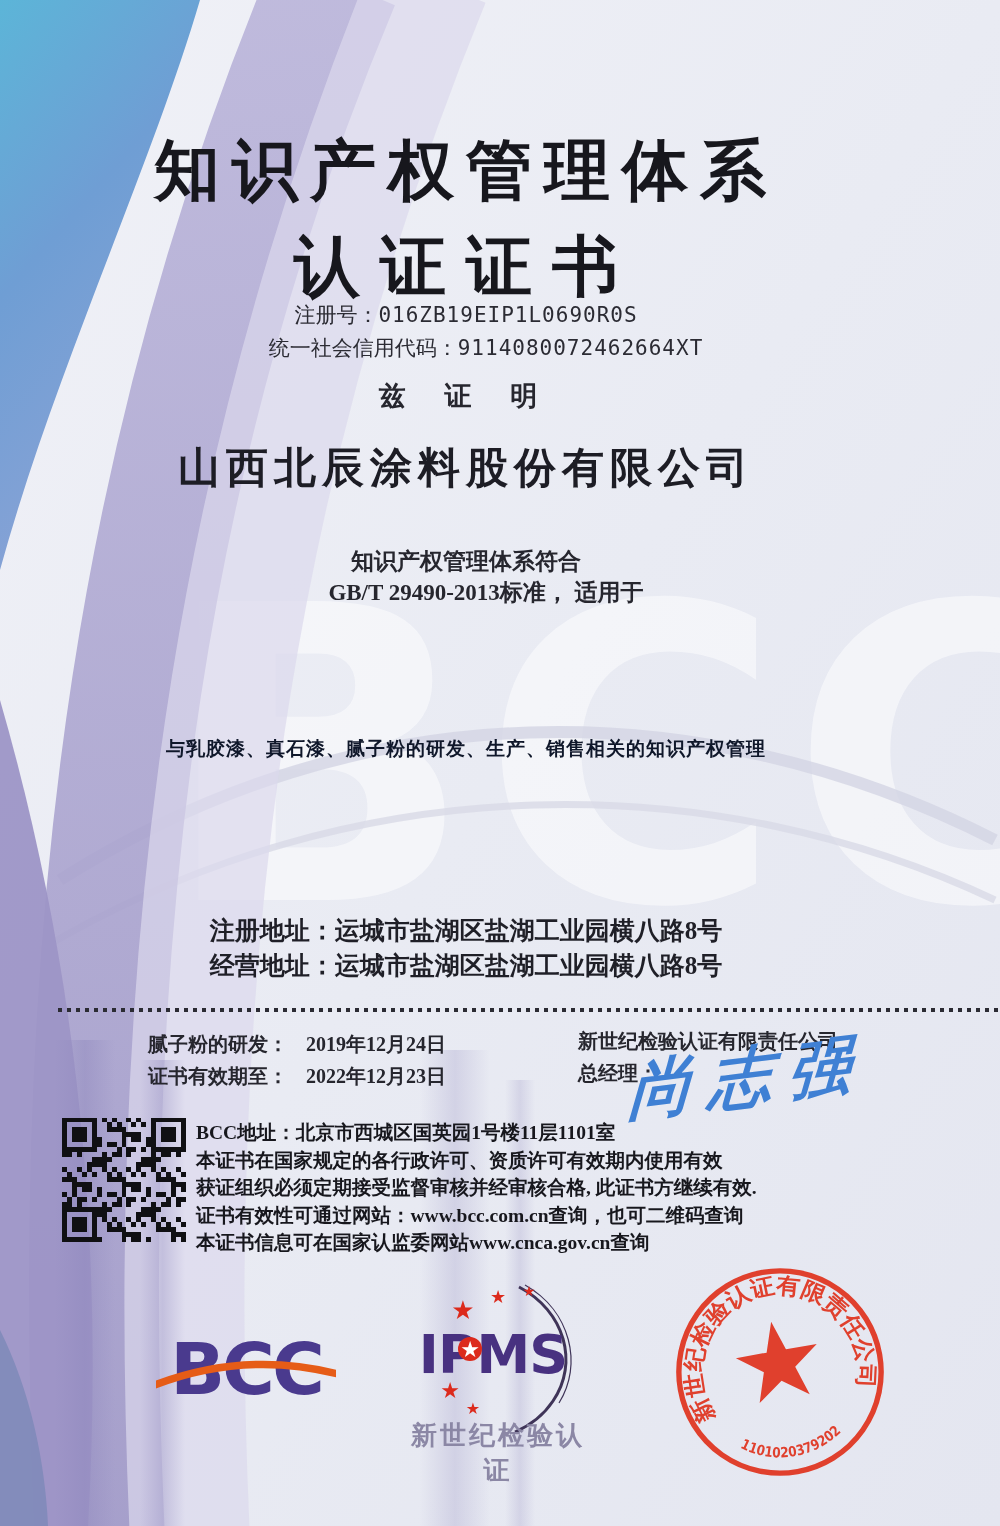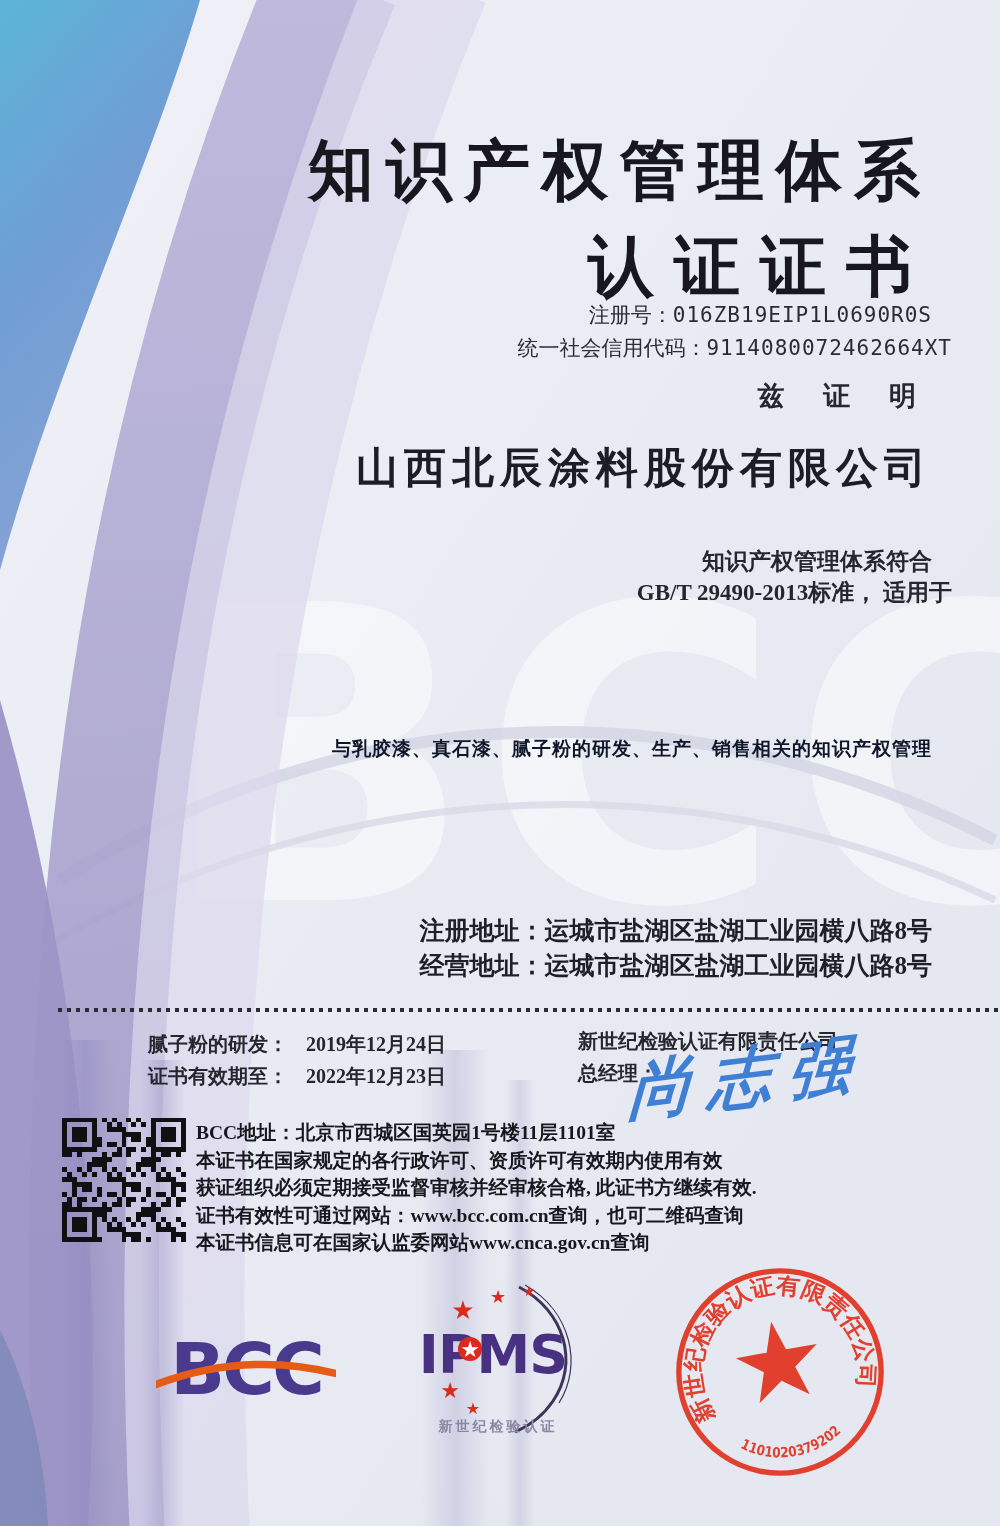--- a/index.html
+++ b/index.html
@@ -4,21 +4,21 @@
 <style>
   html,body{margin:0;padding:0;background:#888;}
   .page{
     position:relative;width:1000px;height:1526px;overflow:hidden;
     background:#eaecf3;
     font-family:"Liberation Serif","DejaVu Serif",serif;
     color:#26262e;
   }
   .abs{position:absolute;}
   .bg-svg{position:absolute;left:0;top:0;width:1000px;height:1526px;}
-  .ctr{left:0;width:932px;text-align:right;}
+  .ctr{left:0;width:932px;text-align:center;}
   .title1{top:126px;font-size:66px;font-weight:700;letter-spacing:12px;color:#17171d;}
   .title2{top:222px;font-size:66px;font-weight:700;letter-spacing:20px;color:#17171d;}
   .codeline{font-size:21px;font-weight:400;color:#2b2b33;}
   .codeline .val{font-family:"DejaVu Sans Mono","Liberation Mono",monospace;letter-spacing:1px;}
   .reg{top:301px;}
   .credit{top:334px;margin-left:20px;}
   .hereby{top:378px;font-size:27px;font-weight:700;letter-spacing:16px;}
   .company{top:440px;font-size:42px;font-weight:700;letter-spacing:6px;color:#1d1d25;}
   .sys1{top:546px;font-size:23px;font-weight:700;}
   .sys2{top:577px;font-size:23px;font-weight:700;padding-left:20px;}
@@ -32,21 +32,21 @@
   .dates .row{display:flex;gap:18px;}
   .issuer{left:578px;top:1028px;font-size:20px;font-weight:700;}
   .gmlabel{left:578px;top:1060px;font-size:20px;font-weight:700;}
   .signature{left:628px;top:1034px;width:320px;height:140px;pointer-events:none;}
   .signature span{display:inline-block;font-size:64px;font-weight:700;color:#3f80d4;
     letter-spacing:16px;transform:rotate(-7deg) skewX(-10deg);font-style:italic;}
   .qr{left:62px;top:1116px;width:124px;height:127px;}
   .bccinfo{left:196px;top:1119px;font-size:19.5px;font-weight:700;line-height:27.6px;color:#17171d;white-space:nowrap;}
   .bcclogo{left:156px;top:1328px;width:180px;height:85px;}
   .ipmslogo{left:413px;top:1283px;width:170px;height:160px;}
-  .ipmscaption{left:403px;top:1418px;width:190px;text-align:center;font-size:14px;font-weight:700;
+  .ipmscaption{left:403px;top:1418px;width:190px;text-align:center;font-size:26px;font-weight:700;
     letter-spacing:3px;color:#8b87a5;font-family:"Liberation Sans",sans-serif;}
   .seal{left:672px;top:1264px;width:216px;height:216px;transform:rotate(-10deg);opacity:.93;}
 </style>
 </head>
 <body>
 
 <div class="page">
 
   <svg class="bg-svg" viewBox="0 0 1000 1526" preserveAspectRatio="none">
     <defs>

